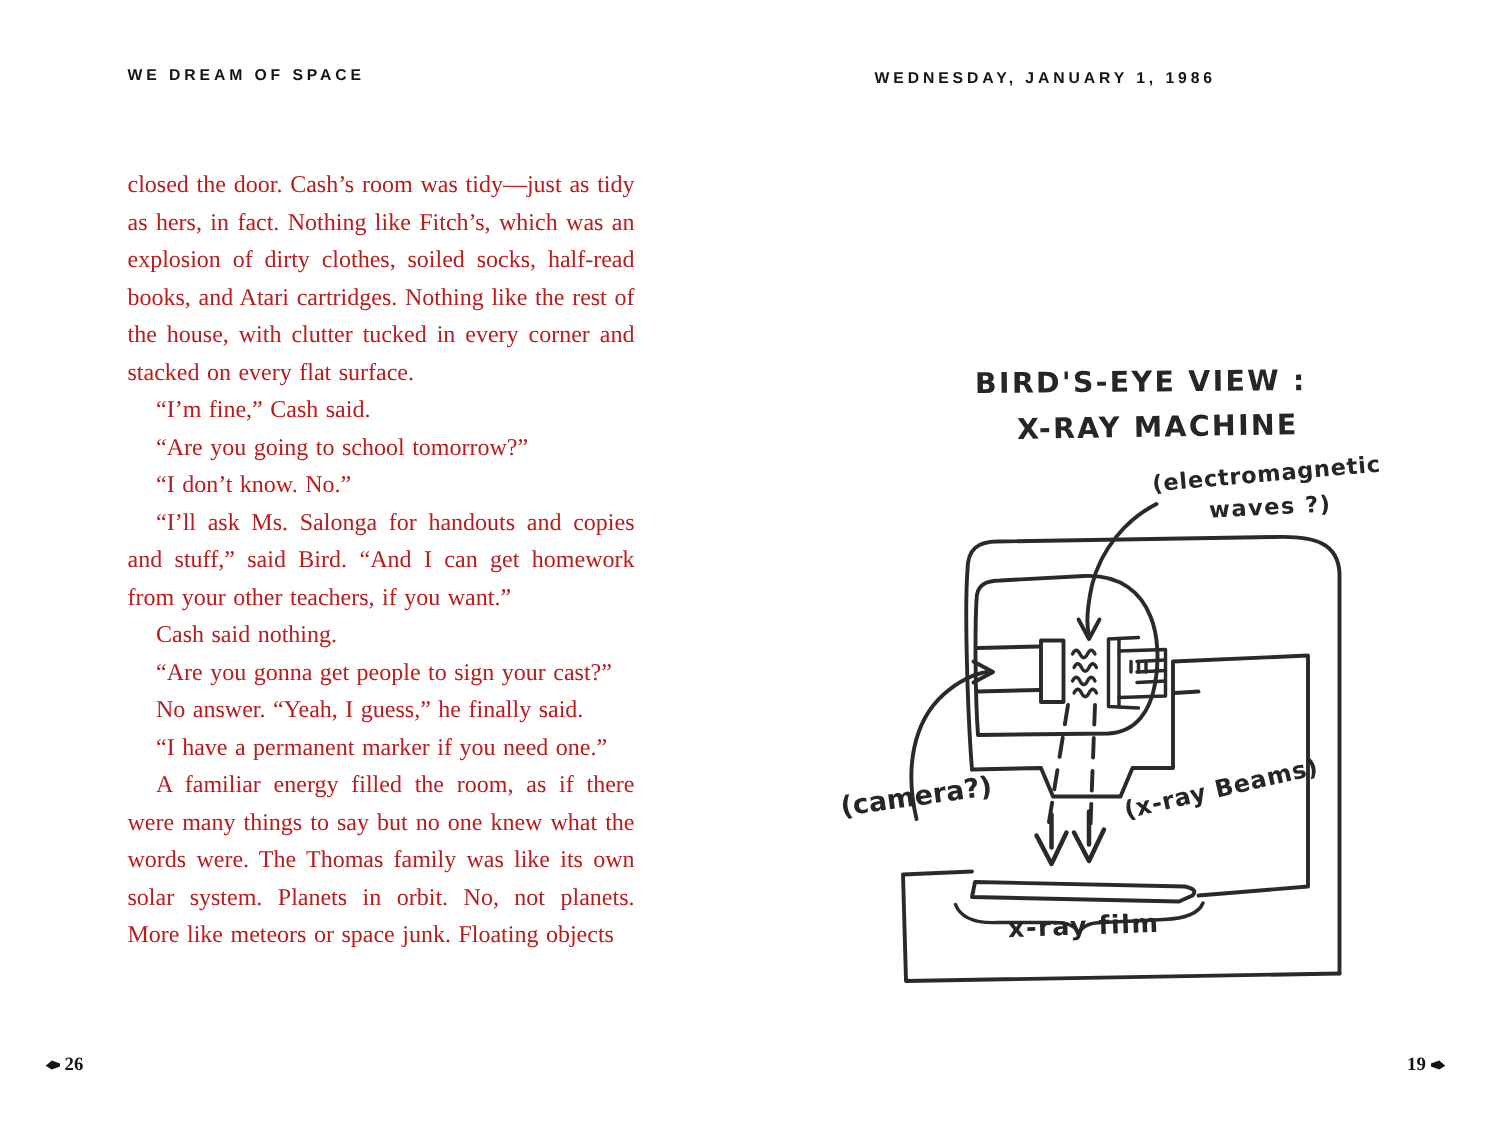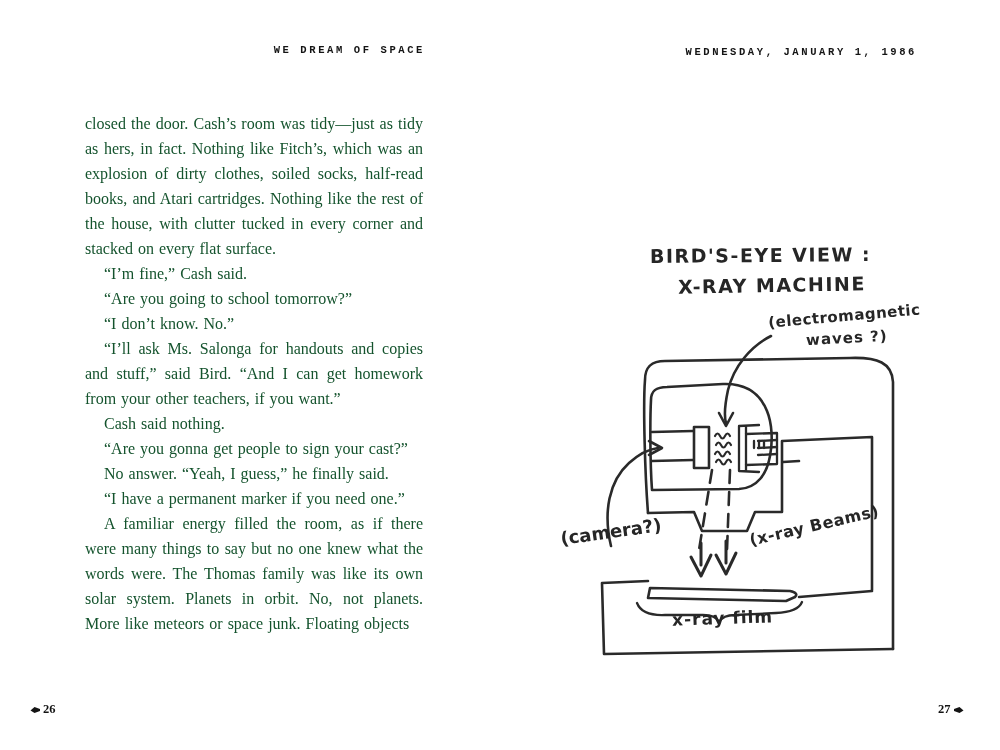--- a/index.html
+++ b/index.html
@@ -7,37 +7,37 @@
   .spread {
     position: relative;
     width: 1000px;
     height: 750px;
     background: #ffffff;
     overflow: hidden;
     font-family: "Liberation Serif", serif;
   }
   .running-head {
     position: absolute;
-    font-family: Liberation Mono, monospace;
+    font-family: Liberation Sans, sans-serif;
     font-weight: bold;
     font-size: 10.5px;
     letter-spacing: 2.6px;
     color: #141414;
-    text-align: right;
+    text-align: left;
     white-space: nowrap;
   }
   .running-head.left  { left: 85px;  top: 44px; width: 340px; }
   .running-head.right { left: 583px; top: 46px; width: 334px; }
 
   .body-text {
     position: absolute;
     top: 111px;
     font-size: 16px;
     line-height: 25px;
-    color: #14532d;
+    color: #b91c1c;
     word-spacing: 1px;
   }
   .body-text.left  { left: 85px;  width: 338px; }
   .body-text.right { left: 587px; width: 328px; }
   .body-text p { text-align: justify; }
   .body-text p.ind { text-indent: 19px; }
 
   .pageno {
     position: absolute;
     top: 702px;
@@ -159,21 +159,21 @@
 
   <div class="pageno left">
     <span class="rocket">
       <svg width="11" height="8" viewBox="0 0 11 8">
           <path d="M0.5 4.5 L4.5 1 L10 3 L10 5 L4.5 7 Z" fill="#141414"></path>
         </svg>
     </span>
     <span>26</span>
   </div>
   <div class="pageno right">
-    <span>27</span>
+    <span>19</span>
     <span class="rocket">
       <svg width="11" height="8" viewBox="0 0 11 8">
           <path d="M10.5 4.5 L6.5 1 L1 3 L1 5 L6.5 7 Z" fill="#141414"></path>
         </svg>
     </span>
   </div>
 
 </div>
 
 </body></html>

